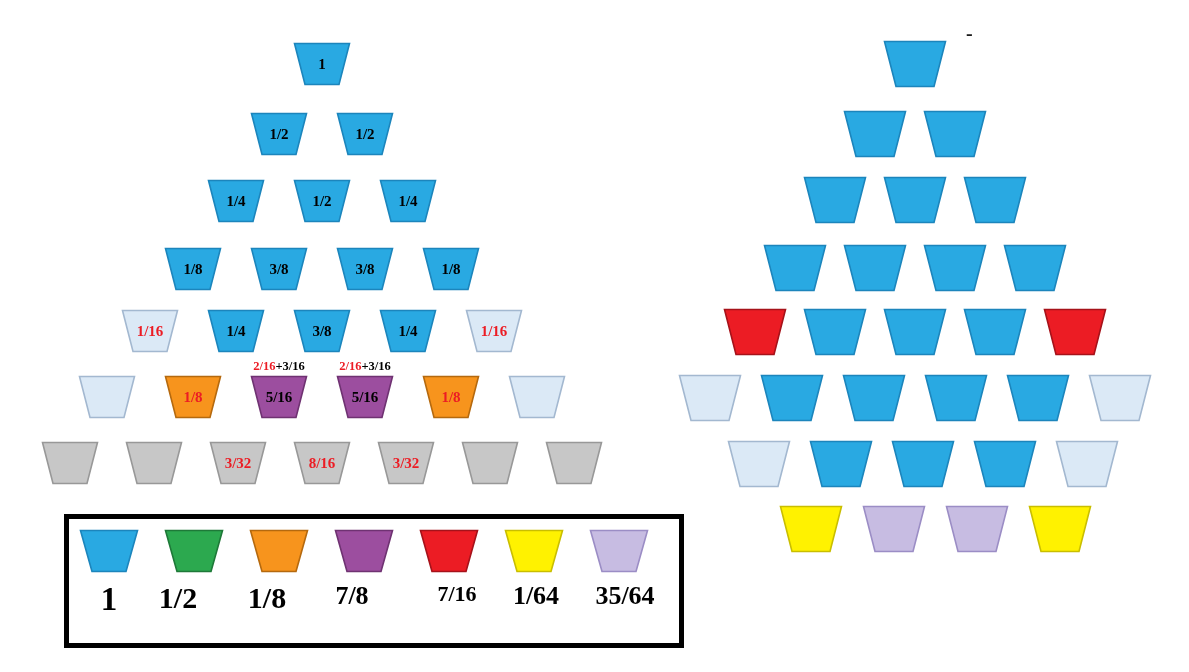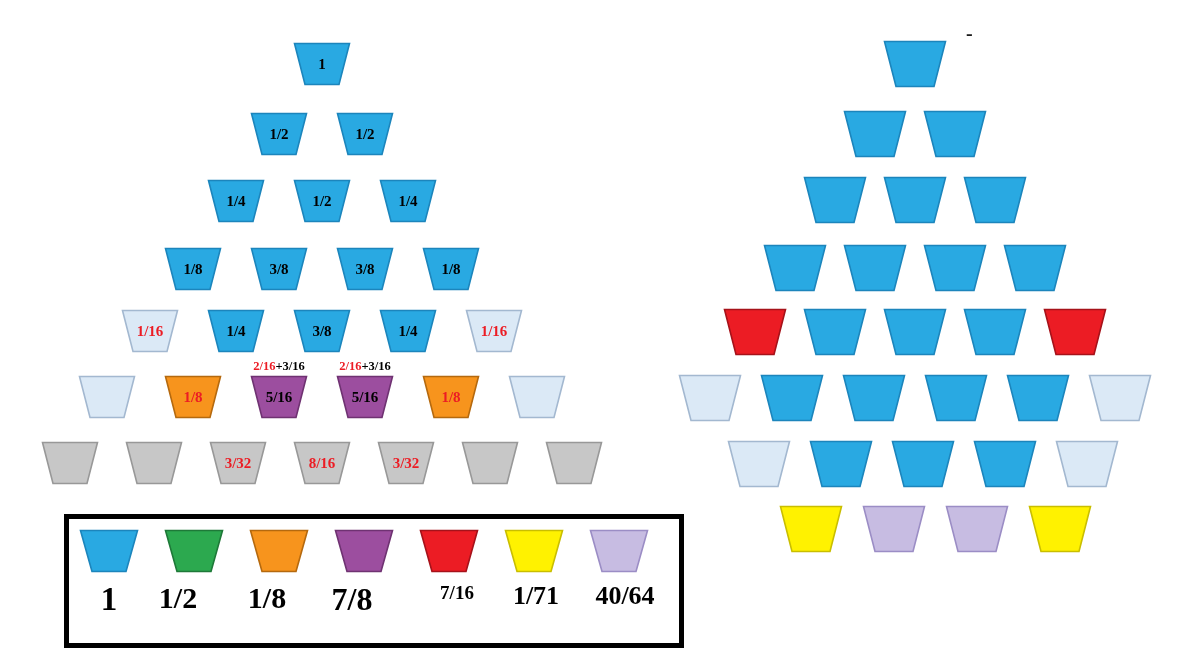--- a/index.html
+++ b/index.html
@@ -373,33 +373,33 @@
         <svg width="60" height="44" viewBox="0 0 60 44">
           <polygon points="1.5,1.5 58.5,1.5 47,42.5 13,42.5" fill="#F7941D" stroke="#B5690E" stroke-width="1.6"></polygon>
         </svg>
       </div>
       <div class="legend-label" style="left: 148px; top: 64px; width: 100px; font-size: 30px;">1/8</div>
       <div class="cup" style="left: 265px; top: 10px; width: 60px; height: 44px;">
         <svg width="60" height="44" viewBox="0 0 60 44">
           <polygon points="1.5,1.5 58.5,1.5 47,42.5 13,42.5" fill="#9C4E9F" stroke="#6F3272" stroke-width="1.6"></polygon>
         </svg>
       </div>
-      <div class="legend-label" style="left: 233px; top: 64px; width: 100px; font-size: 32px;">7/8</div>
+      <div class="legend-label" style="left: 233px; top: 64px; width: 100px; font-size: 26px;">7/8</div>
       <div class="cup" style="left: 350px; top: 10px; width: 60px; height: 44px;">
         <svg width="60" height="44" viewBox="0 0 60 44">
           <polygon points="1.5,1.5 58.5,1.5 47,42.5 13,42.5" fill="#EC1C24" stroke="#A6121A" stroke-width="1.6"></polygon>
         </svg>
       </div>
-      <div class="legend-label" style="left: 338px; top: 64px; width: 100px; font-size: 19px;">7/16</div>
+      <div class="legend-label" style="left: 338px; top: 64px; width: 100px; font-size: 22px;">7/16</div>
       <div class="cup" style="left: 435px; top: 10px; width: 60px; height: 44px;">
         <svg width="60" height="44" viewBox="0 0 60 44">
           <polygon points="1.5,1.5 58.5,1.5 47,42.5 13,42.5" fill="#FFF200" stroke="#C9BE00" stroke-width="1.6"></polygon>
         </svg>
       </div>
-      <div class="legend-label" style="left: 417px; top: 64px; width: 100px; font-size: 26px;">1/71</div>
+      <div class="legend-label" style="left: 417px; top: 64px; width: 100px; font-size: 26px;">1/64</div>
       <div class="cup" style="left: 520px; top: 10px; width: 60px; height: 44px;">
         <svg width="60" height="44" viewBox="0 0 60 44">
           <polygon points="1.5,1.5 58.5,1.5 47,42.5 13,42.5" fill="#C7BCE2" stroke="#9B8DC5" stroke-width="1.6"></polygon>
         </svg>
       </div>
-      <div class="legend-label" style="left: 506px; top: 64px; width: 100px; font-size: 26px;">40/64</div>
+      <div class="legend-label" style="left: 506px; top: 64px; width: 100px; font-size: 26px;">35/64</div>
     </div>
 </div>
 
 </body></html>

